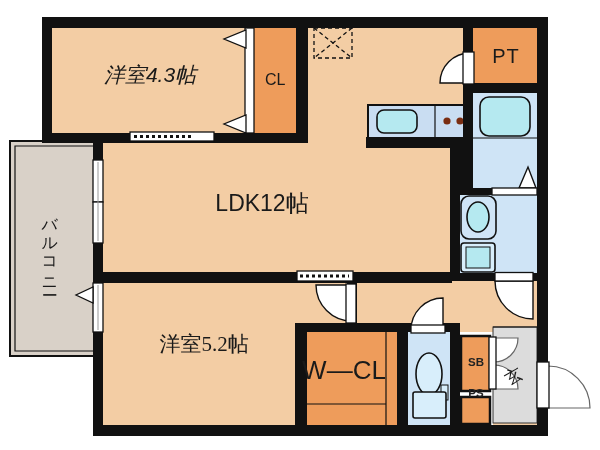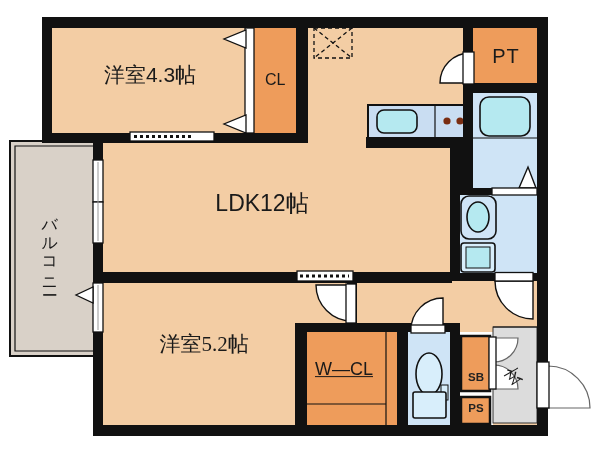--- a/index.html
+++ b/index.html
@@ -3,24 +3,24 @@
 <meta charset="utf-8">
 <style>
   html,body{margin:0;padding:0;background:#ffffff;}
   #plan{position:relative;width:600px;height:450px;background:#ffffff;overflow:hidden;
         font-family:"Liberation Sans","DejaVu Sans",sans-serif;}
   #plan svg{position:absolute;left:0;top:0;}
   .lbl{position:absolute;transform:translate(-50%,-50%);color:#1a1a1a;white-space:nowrap;
        font-family:"Liberation Sans","DejaVu Sans",sans-serif;line-height:1.1;}
   .lbl-room{font-size:21px;}
   .lbl-ldk{font-size:23px;}
-  .lbl-wcl{font-size:18px;text-decoration:underline;}
+  .lbl-wcl{font-size:26px;}
   .lbl-pt{font-size:20px;letter-spacing:1px;}
   .lbl-cl{font-size:16px;width:14px;white-space:normal;text-align:left;line-height:1.2;}
-  .lbl-small{font-size:11.5px;font-weight:bold;color:#222;margin-top:15px;}
+  .lbl-small{font-size:11.5px;font-weight:bold;color:#222;}
   .lbl-balcony{font-size:16px;writing-mode:vertical-rl;text-orientation:upright;
                transform:translate(-50%,-50%);letter-spacing:2px;}
   .lbl-gen{font-size:17px;transform:translate(-50%,-50%) rotate(-30deg);}
   .wallpiece{stroke:none;}
   .whitebar{fill:#ffffff;stroke:#111111;stroke-width:1.3;}
   .doorpie{fill:#ffffff;stroke:#111111;stroke-width:1.4;}
   .doorpie-light{fill:#ffffff;stroke:#666666;stroke-width:1.2;}
   .fixture{stroke:#111111;stroke-width:1.6;}
   .thin{stroke:#111111;stroke-width:1.2;fill:none;}
   .dash{fill:none;stroke:#111111;stroke-width:1.3;stroke-dasharray:4 3;}
@@ -157,21 +157,21 @@
     <path d="M494,389 L518,389 A24,24 0 0 0 494,365 Z" class="doorpie-light"></path>
     <rect x="489" y="337" width="7" height="52" class="whitebar"></rect>
 
     <path d="M548,408 L548,366 A42,42 0 0 1 590,408 Z" class="doorpie-light"></path>
     <rect x="537" y="362" width="12" height="46" class="whitebar"></rect>
   </g>
 
   <line x1="493" y1="327" x2="537" y2="327" class="thin"></line>
 </svg>
 
-<div class="lbl lbl-room" style="left:150px;top:75px;">洋室4.3帖</div>
+<div class="lbl lbl-room" style="left:150px;top:75px;font-style:italic;">洋室4.3帖</div>
 <div class="lbl lbl-cl" style="left:272px;top:80px;">CL</div>
 <div class="lbl lbl-pt" style="left:506px;top:56px;text-align:right;">PT</div>
 <div class="lbl lbl-ldk" style="left:262px;top:204px;">LDK12帖</div>
 <div class="lbl lbl-balcony" style="left:50px;top:248px;">バルコニー</div>
 <div class="lbl lbl-room" style="left:204px;top:345px;font-family:Liberation Serif, serif;">洋室5.2帖</div>
 <div class="lbl lbl-wcl" style="left:344px;top:370px;">W—CL</div>
 <div class="lbl lbl-small" style="left:476px;top:362px;">SB</div>
 <div class="lbl lbl-small" style="left:476px;top:393px;">PS</div>
 <div class="lbl lbl-gen" style="left:514px;top:377px;">玄</div>
 </div>

